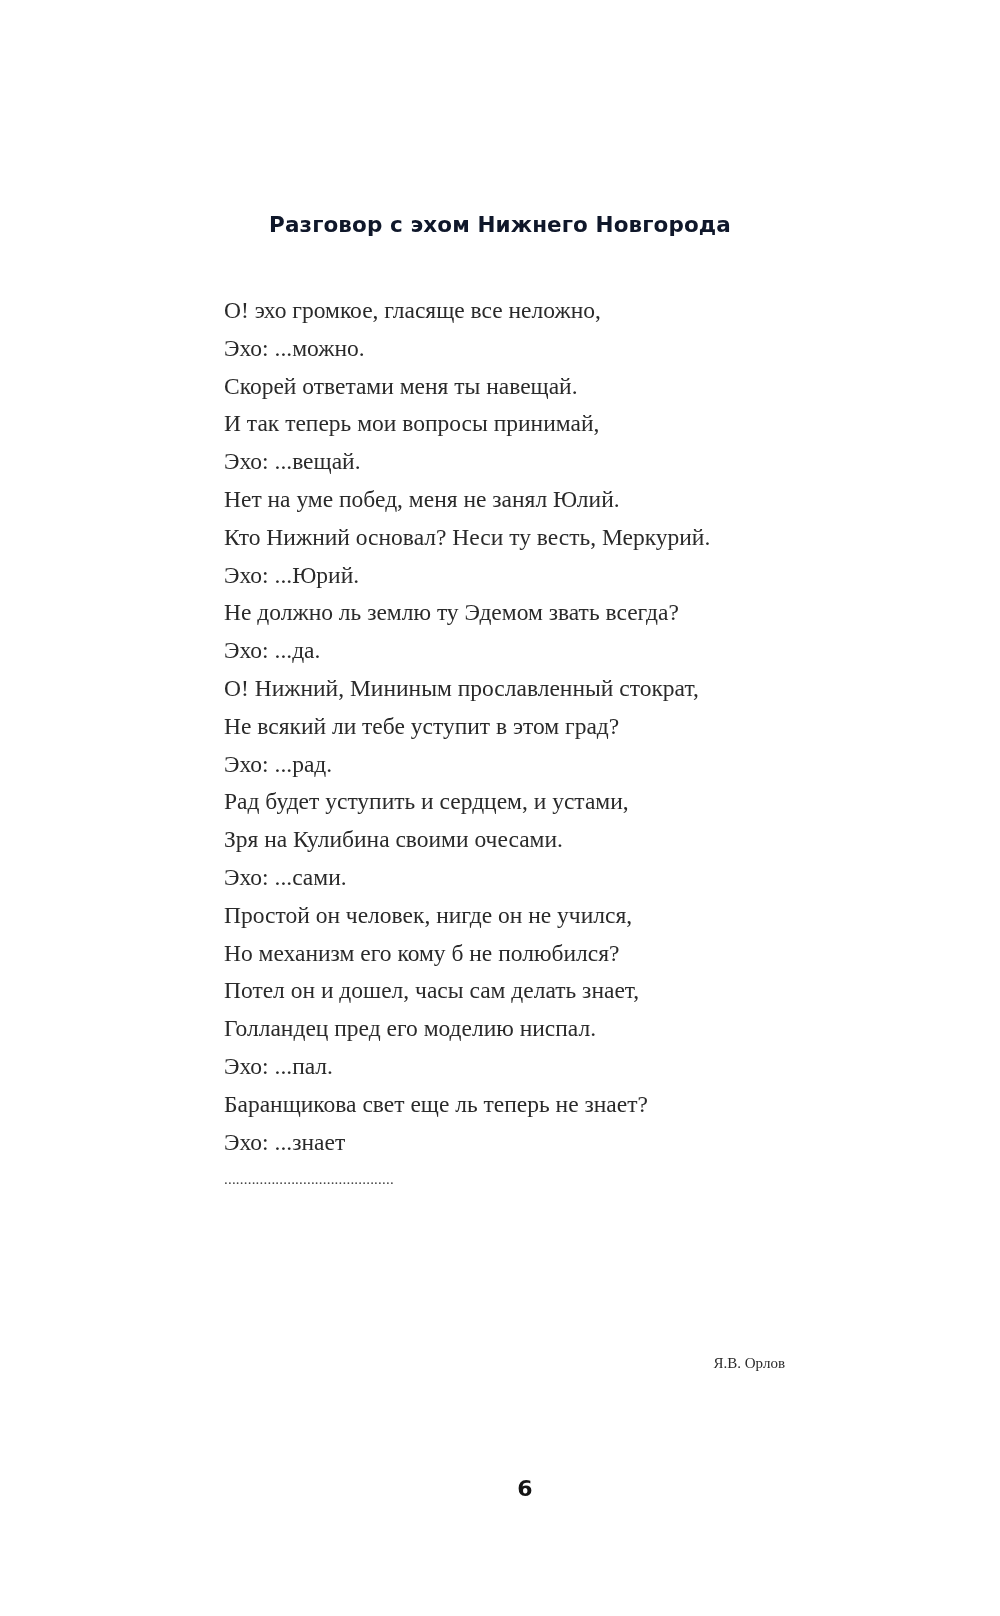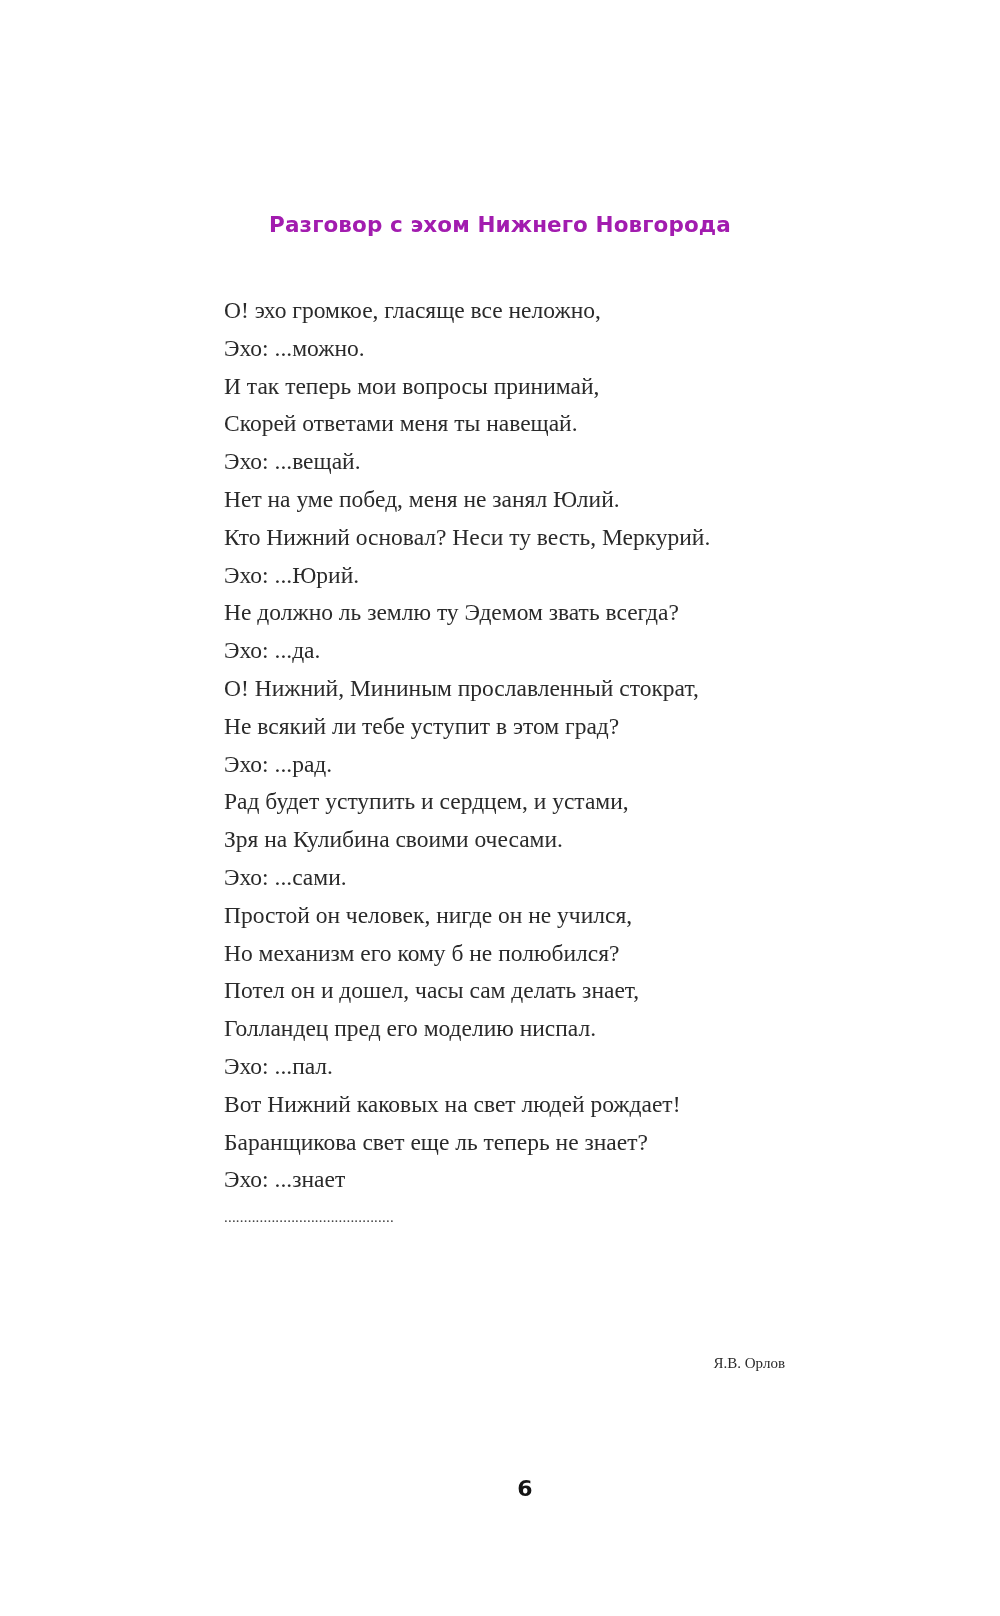--- a/index.html
+++ b/index.html
@@ -24,21 +24,21 @@
     .title {
       position: absolute;
       left: 0;
       width: 1000px;
       top: 212px;
       text-align: center;
       font-family: "DejaVu Sans", sans-serif;
       font-weight: bold;
       font-size: 21.5px;
       letter-spacing: 0.1px;
-      color: #a21caf;
+      color: #0f172a;
       filter: blur(0.35px);
     }
     .poem {
       position: absolute;
       left: 224px;
       top: 292px;
       font-family: "Liberation Serif", serif;
       font-size: 23.5px;
       line-height: 37.8px;
       color: #2a2a2a;
@@ -85,22 +85,22 @@
 <body>
 
 <div class="page">
 
   <div class="title">Разговор с эхом Нижнего Новгорода</div>
 
   <div class="poem">
     <div class="line"><span>О! эхо громкое, гласяще все неложно,</span></div>
     <div class="line"><span class="echo-label">Эхо:</span><span> ...можно.</span></div>
 
+    <div class="line"><span>Скорей ответами меня ты навещай.</span></div>
     <div class="line"><span>И так теперь мои вопросы принимай,</span></div>
-    <div class="line"><span>Скорей ответами меня ты навещай.</span></div>
     <div class="line"><span class="echo-label">Эхо:</span><span> ...вещай.</span></div>
 
     <div class="line"><span>Нет на уме побед, меня не занял Юлий.</span></div>
     <div class="line"><span>Кто Нижний основал? Неси ту весть, Меркурий.</span></div>
     <div class="line"><span class="echo-label">Эхо:</span><span> ...Юрий.</span></div>
 
     <div class="line"><span>Не должно ль землю ту Эдемом звать всегда?</span></div>
     <div class="line"><span class="echo-label">Эхо:</span><span> ...да.</span></div>
 
     <div class="line"><span>О! Нижний, Мининым прославленный стократ,</span></div>
@@ -111,21 +111,20 @@
     <div class="line"><span>Зря на Кулибина своими очесами.</span></div>
     <div class="line"><span class="echo-label">Эхо:</span><span> ...сами.</span></div>
 
     <div class="line"><span>Простой он человек, нигде он не учился,</span></div>
     <div class="line"><span>Но механизм его кому б не полюбился?</span></div>
 
     <div class="line"><span>Потел он и дошел, часы сам делать знает,</span></div>
     <div class="line"><span>Голландец пред его моделию ниспал.</span></div>
     <div class="line"><span class="echo-label">Эхо:</span><span> ...пал.</span></div>
 
-    <div class="line"><span>Вот Нижний каковых на свет людей рождает!</span></div>
     <div class="line"><span>Баранщикова свет еще ль теперь не знает?</span></div>
     <div class="line"><span class="echo-label">Эхо:</span><span> ...знает</span></div>
 
     <div class="dots">...........................................</div>
   </div>
 
   <div class="author">Я.В. Орлов</div>
 
   <div class="page-number">6</div>
 

